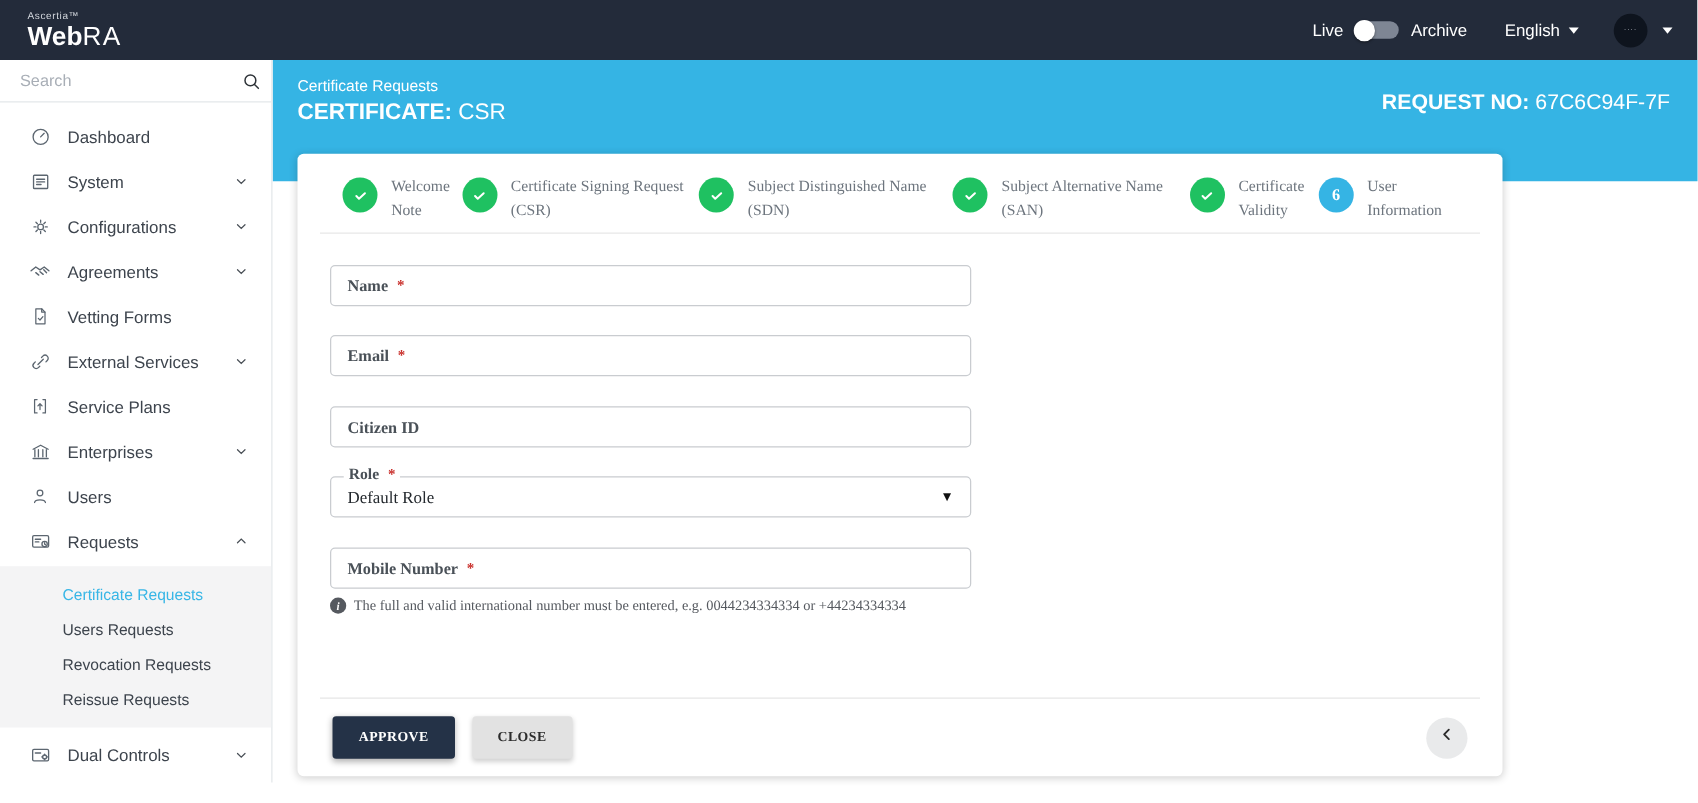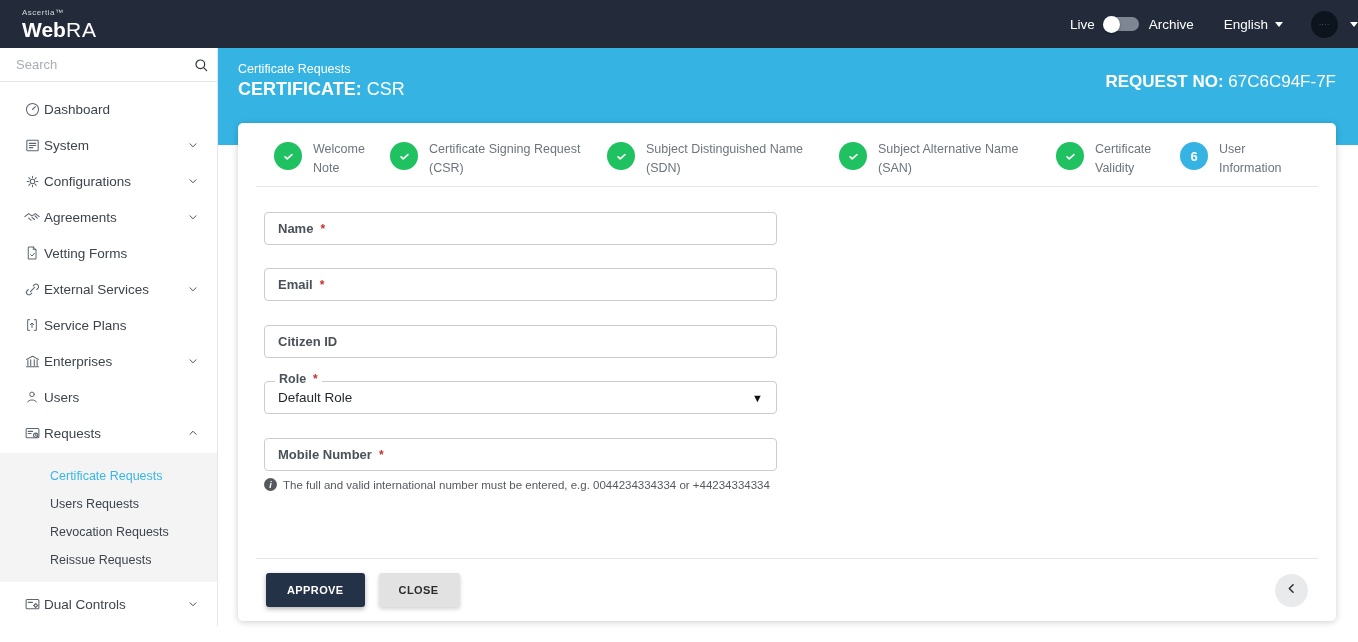--- a/index.html
+++ b/index.html
@@ -6,56 +6,56 @@
   html,body { width:1358px; height:642px; overflow:hidden; background:#fff;
     font-family:"Liberation Sans","DejaVu Sans",sans-serif; }
 
   
   .topbar { height:48px; background:#232b3a; display:flex; align-items:center; position:relative; z-index:5; }
   .brand { width:218px; padding-left:22px; color:#fff; line-height:1; }
   .brand-small { font-size:8px; color:#d4d8de; letter-spacing:.5px; margin-bottom:2px; }
   .brand-big { font-size:21px; }
   .brand-web { font-weight:700; }
   .brand-ra { font-weight:300; letter-spacing:1px; }
-  .topbar-right { margin-left:auto; display:flex; align-items:center; padding-right:0; color:#fff; }
+  .topbar-right { margin-left:auto; display:flex; align-items:center; padding-right:20px; color:#fff; }
   .tb-label { font-size:13.5px; }
   .toggle { width:34px; height:14px; background:#7e8694; border-radius:8px; position:relative; margin:0 10px; cursor:pointer; }
   .toggle-knob { width:17px; height:17px; background:#fff; border-radius:50%; position:absolute; left:-2px; top:-1.5px; box-shadow:0 1px 2px rgba(0,0,0,.4); }
   .lang { display:flex; align-items:center; gap:7px; margin-left:30px; cursor:pointer; font-size:13.5px; }
   .caret-down { width:0; height:0; border-left:4.5px solid transparent; border-right:4.5px solid transparent; border-top:5px solid #fff; display:inline-block; }
   .avatar { width:27px; height:27px; border-radius:50%; background:#0e141e; margin-left:28px; display:flex; align-items:center; justify-content:center; font-size:5px; letter-spacing:1px; color:#cfd3da; cursor:pointer; }
   .avatar-caret { margin-left:12px; cursor:pointer; }
 
   
   .sidebar { position:absolute; top:48px; left:0; width:218px; bottom:16px; background:#fff;
     border-right:1px solid #e4e7ea; z-index:4; overflow:hidden; }
   .search-row { height:34px; border-bottom:1px solid #e4e7ea; display:flex; align-items:center; padding:0 16px; }
   .search-row input { border:none; outline:none; flex:1; font-size:13px; color:#333; font-family:inherit; }
   .search-row input::placeholder { color:#a8aeb6; }
   .nav { padding-top:9px; }
-  .side-item { height:36px; display:flex; align-items:center; padding:0 18px 0 23px; gap:3px;
+  .side-item { height:36px; display:flex; align-items:center; padding:0 18px 0 23px; gap:13px;
     font-size:13.5px; color:#3d444d; cursor:pointer; }
   .side-item .chev { margin-left:auto; display:flex; }
   .sicon { width:18px; height:18px; flex:none; display:flex; align-items:center; justify-content:center; }
   .sicon svg, .chev svg { display:block; }
   .submenu { background:#f4f4f5; padding:9px 0 8px; margin-top:2px; margin-bottom:4px; }
   .sub-item { height:28px; display:flex; align-items:center; padding-left:50px; font-size:12.5px; color:#3d444d; cursor:pointer; }
   .sub-item.active { color:#38b6e6; }
 
   
   .main { position:absolute; left:218px; top:48px; right:0; bottom:0; background:#fff; }
   .blueband { height:97px; background:#35b4e4; color:#fff; display:flex; justify-content:space-between; padding:14px 22px 0 20px; }
   .bb-section { font-size:12.5px; margin-bottom:3px; }
   .bb-title { font-size:18px; }
   .bb-title b { font-weight:700; }
   .bb-request { font-size:17px; padding-top:10px; }
   .bb-request b { font-weight:700; }
 
-  .card { position:absolute; left:20px; top:75px; width:1098px; height:498px; background:#fff;
-    border-radius:5px; box-shadow:0 1px 7px rgba(0,0,0,.2); }
+  .card { position:absolute; left:20px; top:75px; width:964px; height:498px; background:#fff;
+    border-radius:5px; box-shadow:0 1px 7px rgba(0,0,0,.2);font-family:Liberation Serif, serif; }
 
   
   .stepper-wrap { margin:0 18px; border-bottom:1px solid #e8e8e8; }
   .stepper { display:flex; justify-content:space-between; padding:19px 14px 8px 18px; }
   .step { display:flex; gap:11px; }
   .step-circle { width:28px; height:28px; border-radius:50%; flex:none; display:flex; align-items:center; justify-content:center; }
   .step-circle.done { background:#1fc161; }
   .step-circle.active { background:#35b4e4; color:#fff; font-size:13px; font-weight:700; }
   .step-label { font-size:12.5px; color:#6d757e; line-height:19px; margin-top:-2px; }
   .w60{max-width:64px;} .w150{max-width:165px;} .w175{max-width:180px;} .w160{max-width:165px;} .w72{max-width:72px;} .w85{max-width:85px;}

